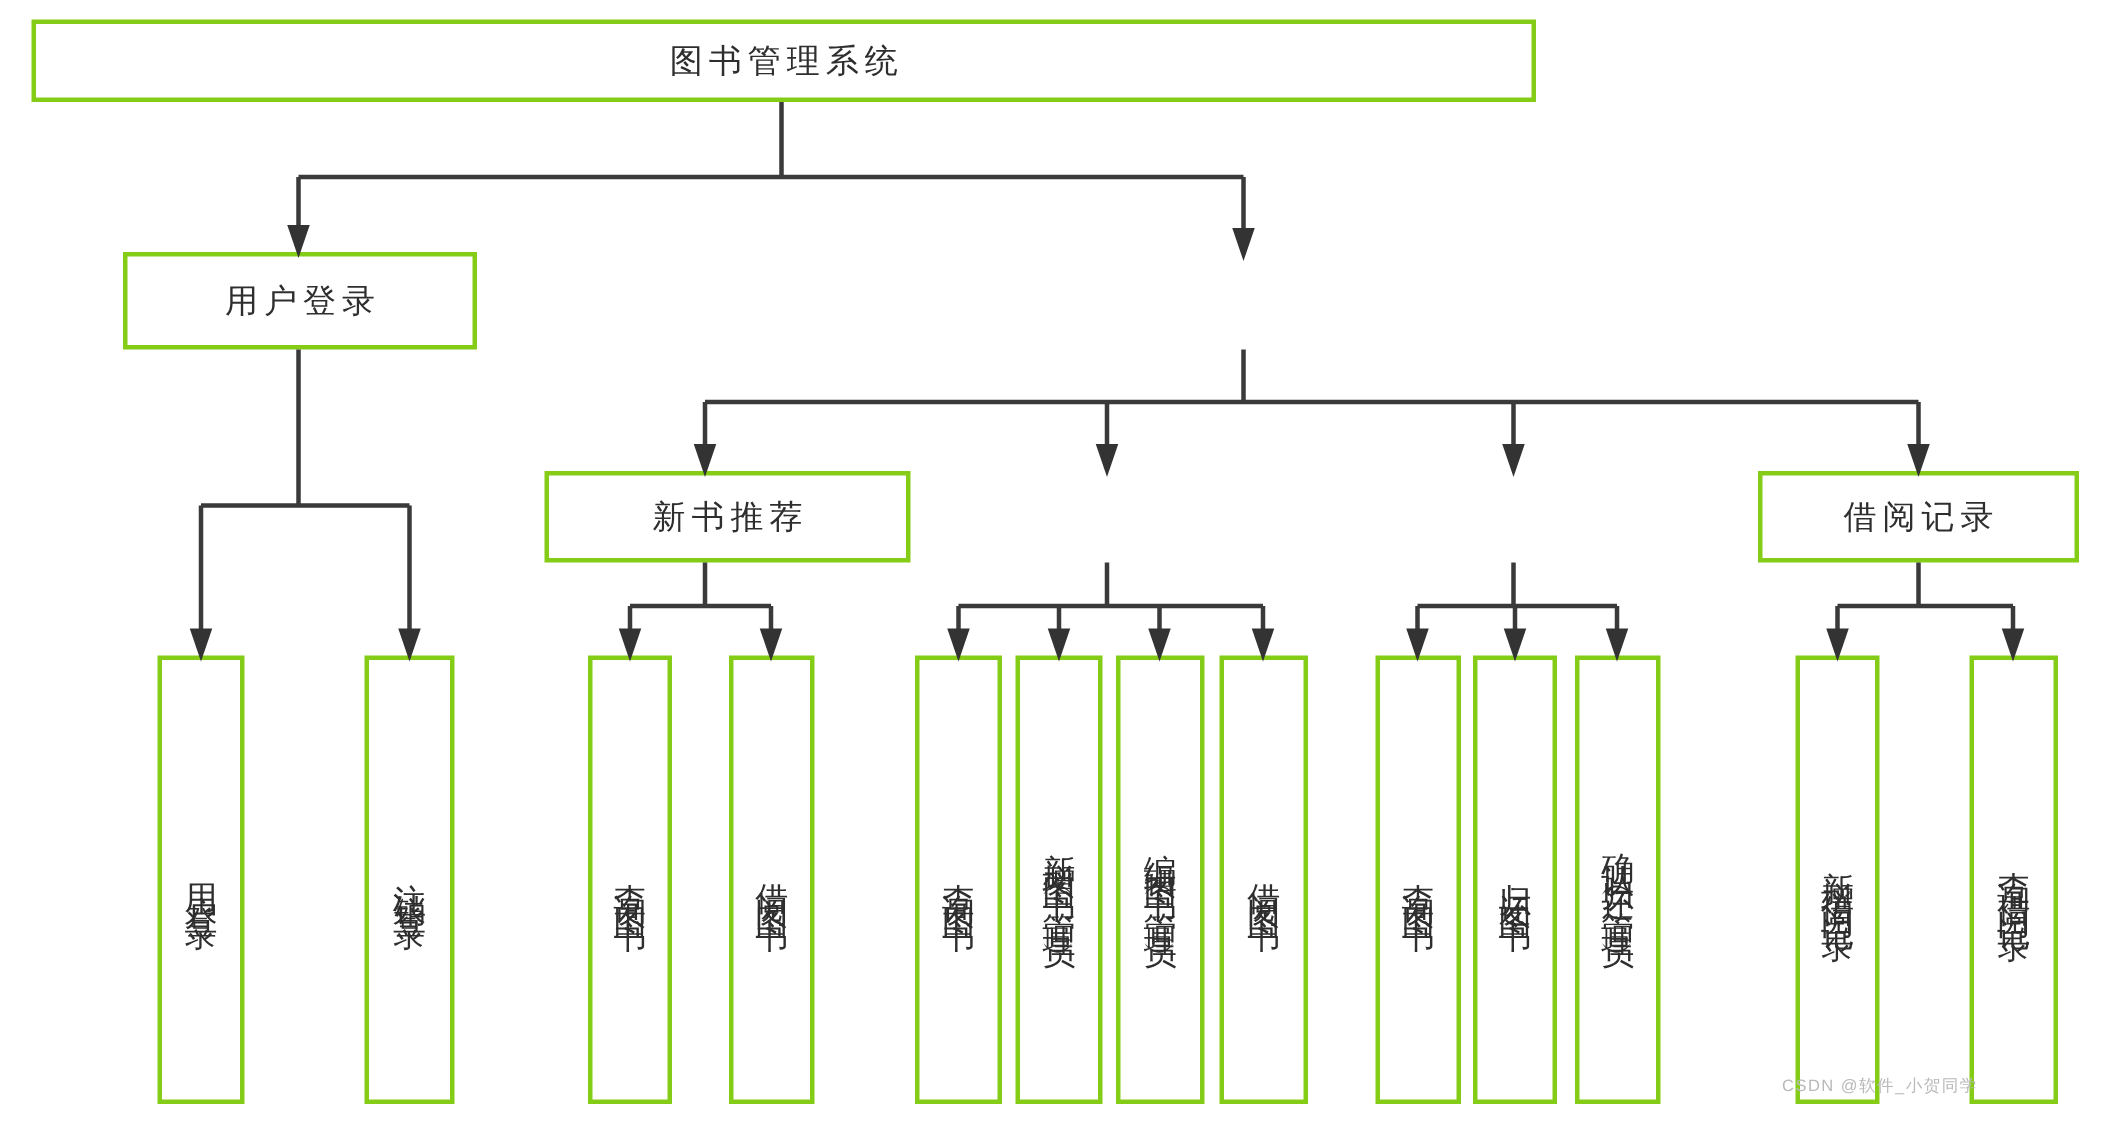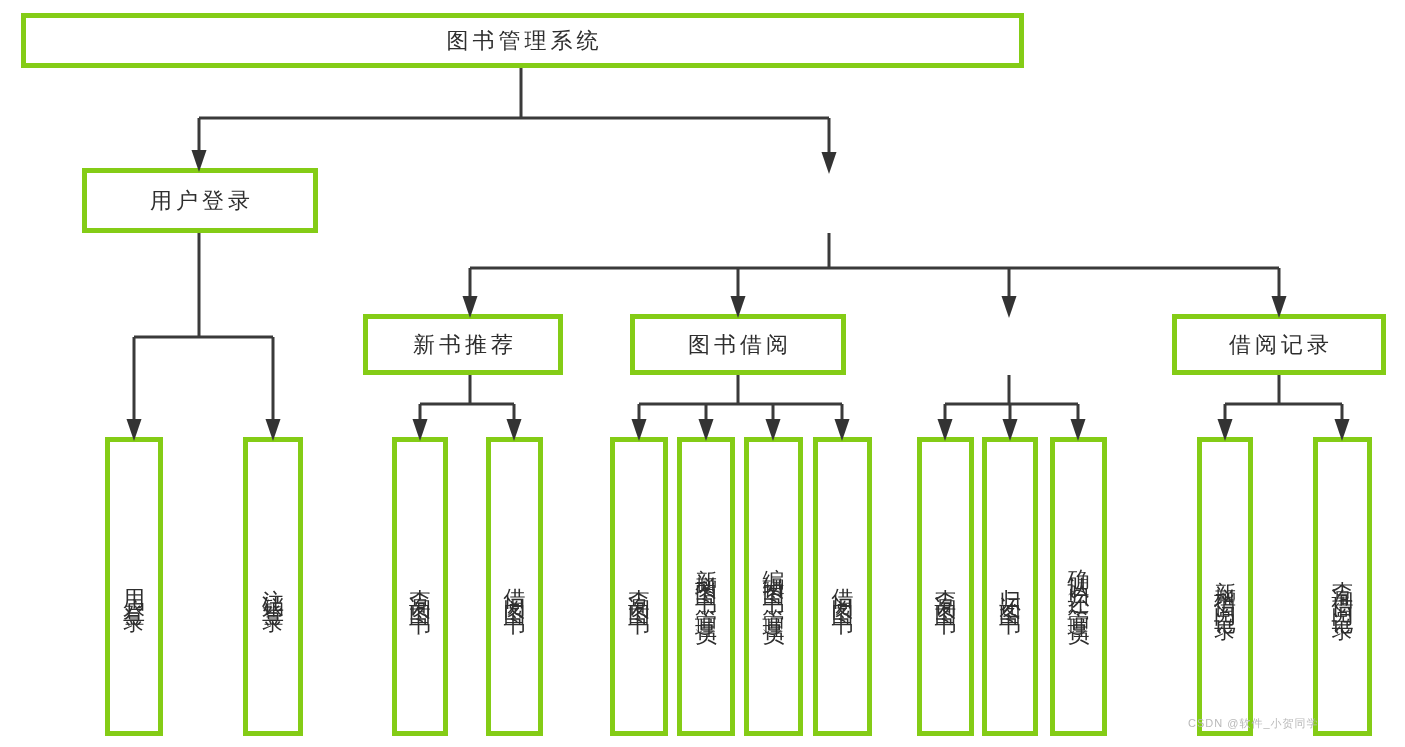--- a/index.html
+++ b/index.html
@@ -8,21 +8,21 @@
   .canvas {
     position: relative;
     width: 1405px;
     height: 747px;
     background: #ffffff;
     overflow: hidden;
   }
   .node {
     position: absolute;
     background: #ffffff;
-    border: 5px solid #84cc16;
+    border: 3px solid #84cc16;
     display: flex;
     align-items: center;
     justify-content: center;
     color: #2e2e2e;
   }
   .hlabel {
     font-size: 22px;
     letter-spacing: 4px;
     text-indent: 4px;
     white-space: nowrap;
@@ -69,25 +69,22 @@
 <div class="canvas">
 
   <div class="node" style="left:21px;top:13px;width:1003px;height:55px">
     <span class="hlabel">图书管理系统</span>
   </div>
 
   <div class="node" style="left:82px;top:168px;width:236px;height:65px">
     <span class="hlabel">用户登录</span>
   </div>
 
-  <div class="node" style="left:363px;top:314px;width:200px;height:61px">
+  <div class="node" style="left:363px;top:314px;width:244px;height:61px">
     <span class="hlabel">新书推荐</span>
-  </div>
-  <div class="node" style="left:630px;top:314px;width:216px;height:61px">
-    <span class="hlabel">图书借阅</span>
   </div>
   <div class="node" style="left:1172px;top:314px;width:214px;height:61px">
     <span class="hlabel">借阅记录</span>
   </div>
 
   <div class="node" style="left:105px;top:437px;width:58px;height:299px">
     <span class="vlabel">用户登录</span>
   </div>
   <div class="node" style="left:243px;top:437px;width:60px;height:299px">
     <span class="vlabel">注销登录</span>

